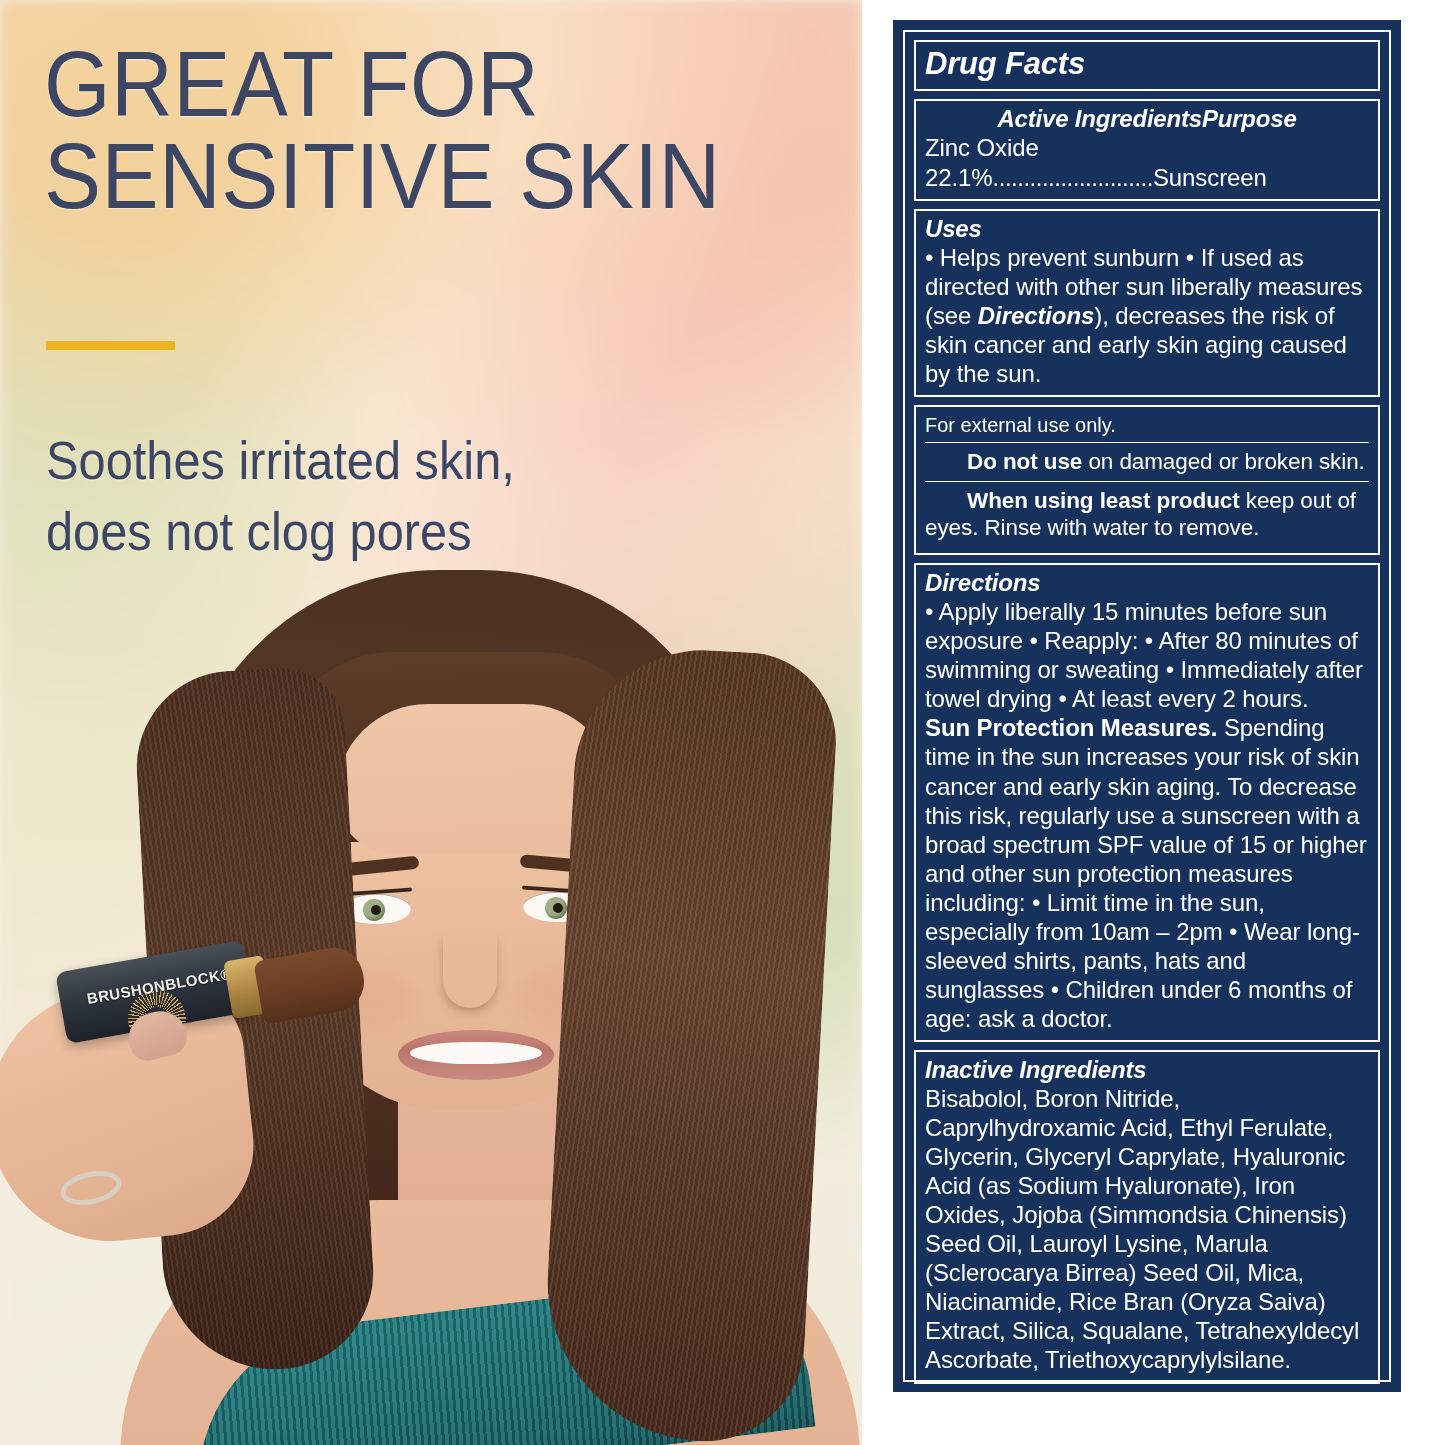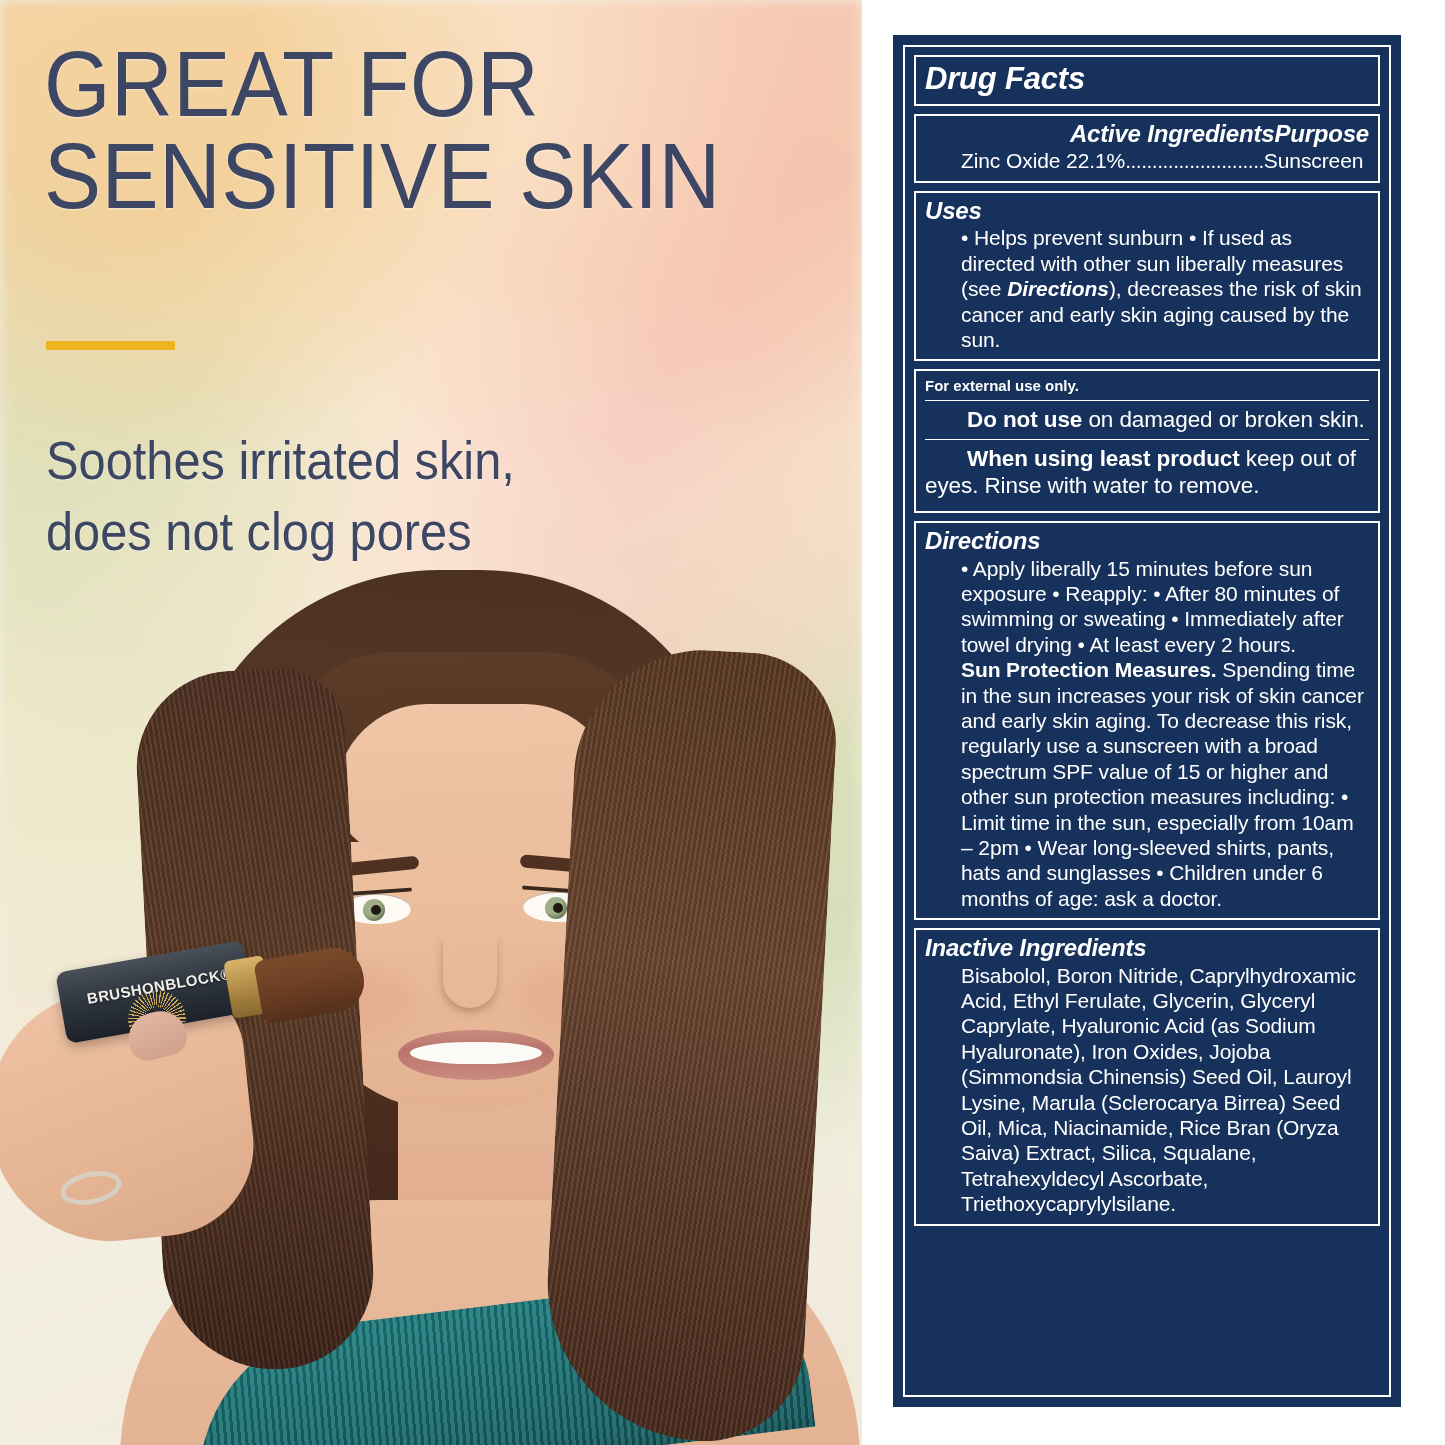--- a/index.html
+++ b/index.html
@@ -187,21 +187,21 @@
   .subhead{
     position:absolute;left:46px;top:425px;width:760px;
     color:#3d4663;font-size:53px;line-height:1.34;font-weight:400;
     transform:scaleX(.92);transform-origin:left top;
     text-shadow:0 1px 2px rgba(255,255,255,.5);
   }
   .subhead div{white-space:nowrap;}
 
   
   .dfp{
-    position:absolute;left:893px;top:35px;width:508px;height:1372px;
+    position:absolute;left:893px;top:20px;width:508px;height:1372px;
     background:#16325c;
     border:3px solid #16325c;
     box-sizing:border-box;
     padding:7px;
   }
   .dfp-inner{
     border:2px solid #ffffff;
     padding:8px 9px 9px 9px;
     box-sizing:border-box;
     height:100%;
@@ -215,37 +215,36 @@
     box-sizing:border-box;
   }
   .blk:last-child{margin-bottom:0;}
   .hd{
     font-style:italic;font-weight:700;
     font-size:31px;line-height:1.1;
     letter-spacing:-.2px;
     margin:0 0 1px 0;
   }
   .hd-sm{font-size:24px;}
-  .row-ai{display:flex;justify-content:flex-end;align-items:baseline;}
+  .row-ai{display:flex;justify-content:center;align-items:baseline;}
   .row-ai .hd{font-size:24px;}
   .body{
-    font-size:21px;line-height:1.21;
+    font-size:24px;line-height:1.21;
     letter-spacing:-.1px;
-    margin-left:36px;
   }
   .body b{font-weight:700;}
   .body i{font-style:italic;font-weight:700;}
   .sub{
     font-size:22.5px;line-height:1.21;letter-spacing:-.1px;
     padding:5px 0 5px 0;
     border-top:1.5px solid #ffffff;
   }
   .sub:first-of-type{border-top:none;padding-top:2px;}
   .sub b{font-weight:700;margin-left:42px;}
-  .warn-lead{font-weight:700;font-size:15px;line-height:1.21;padding:1px 0 5px 0;}
+  .warn-lead{font-weight:400;font-size:20px;line-height:1.21;padding:1px 0 5px 0;}
   .dots{letter-spacing:-.5px;}
 </style>
 </head>
 <body>
 
 <div class="page">
 
   <div class="photo">
     <div class="bokeh"></div>
 

